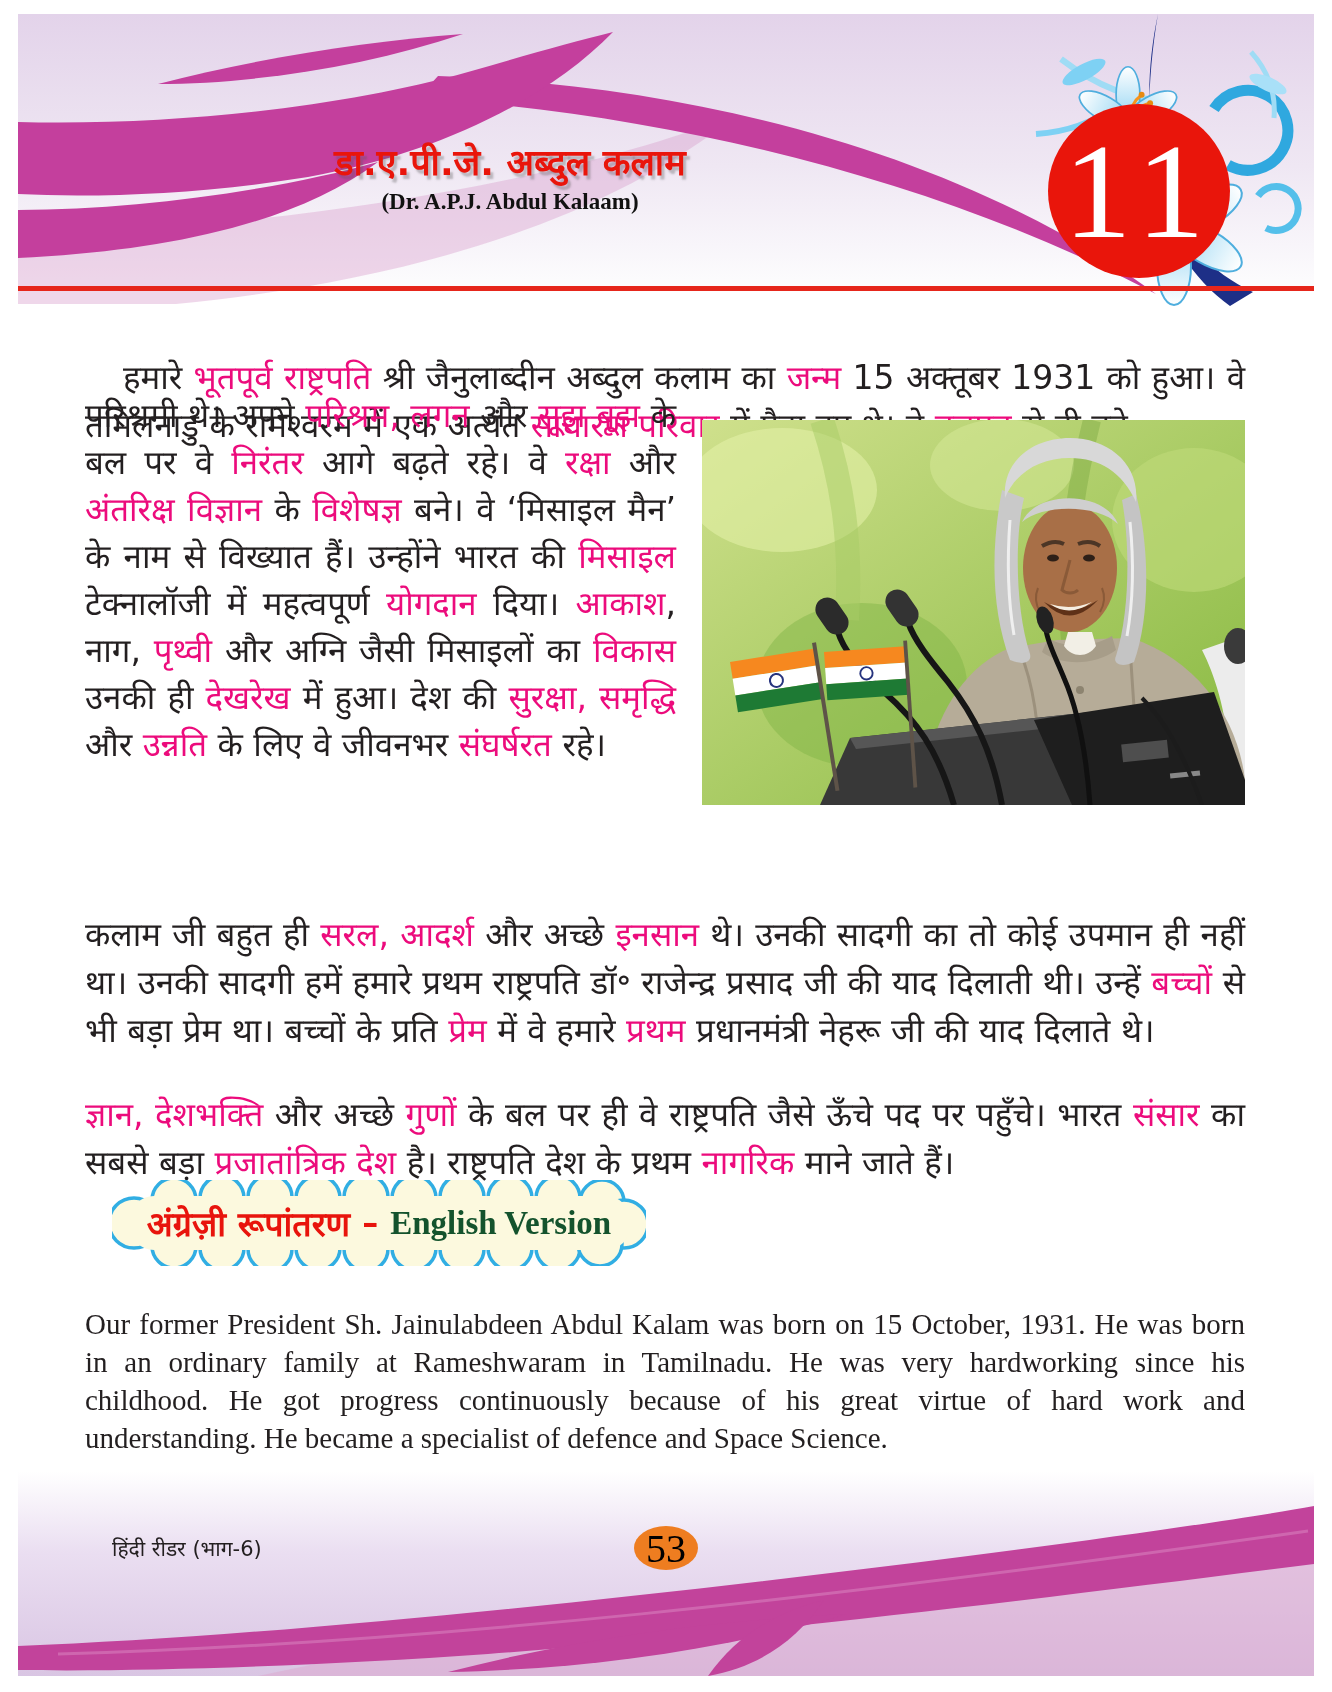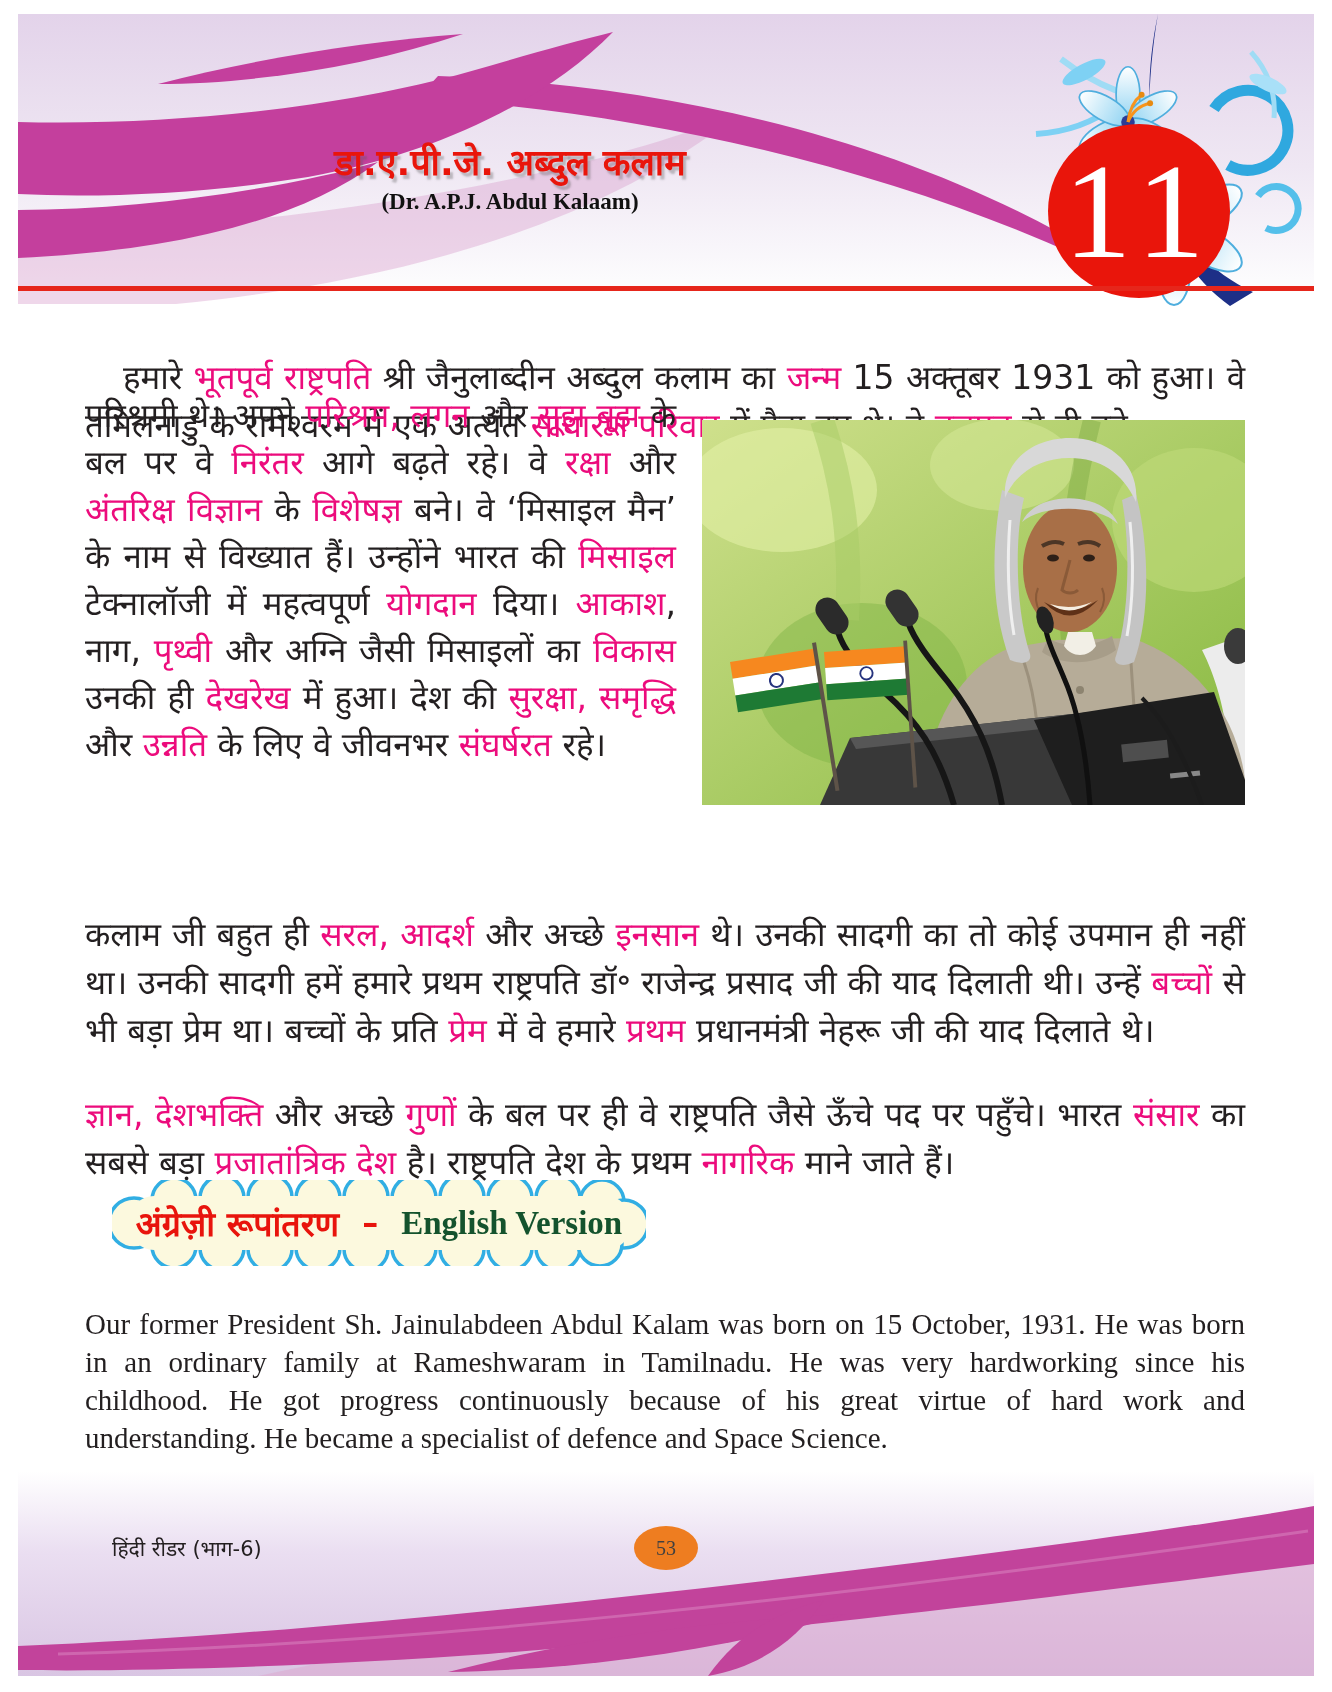--- a/index.html
+++ b/index.html
@@ -11,53 +11,53 @@
         background:linear-gradient(180deg,rgba(236,226,242,0) 0%,#eadef1 40%,#d9c5e3 100%);}
   .decor{position:absolute;pointer-events:none;}
   .top-decor{left:18px;top:14px;width:1296px;height:290px;}
   .bottom-decor{left:18px;bottom:16px;width:1296px;height:190px;}
   .flowers{left:1006px;top:14px;width:308px;height:292px;}
   .title-block{position:absolute;left:150px;top:140px;width:720px;text-align:center;z-index:6;}
   .title-hi{font-size:36px;font-weight:bold;color:#e9150b;line-height:1.25;
         text-shadow:3px 4px 2px rgba(90,90,90,.35);}
   .title-en{margin-top:4px;font-size:23px;font-weight:bold;color:#111;
         font-family:"Liberation Serif",serif;}
-  .chapter-badge{position:absolute;left:1048px;top:124px;width:182px;height:174px;
+  .chapter-badge{position:absolute;left:1048px;top:104px;width:182px;height:174px;
         background:#e9150b;border-radius:50%;z-index:5;display:flex;align-items:center;
         justify-content:center;color:#fff;font-family:"Liberation Serif",serif;
         font-size:136px;letter-spacing:10px;}
   .red-rule{position:absolute;left:18px;right:18px;top:286px;height:5px;background:#e6261b;z-index:7;}
 
   .hi-para{position:absolute;left:85px;right:87px;font-size:33px;line-height:48px;
         color:#231f20;text-align:justify;z-index:5;}
   .hl{color:#ec0b7c;}
   .p1-intro{top:308px;text-indent:38px;margin-top:46px;}
   .wrap-block{top:392px;line-height:47px;}
   .photo{float:right;width:543px;height:385px;margin:28px 0 14px 26px;}
   .photo svg{display:block;width:100%;height:100%;}
   .p2{top:878px;}
   .p3{top:1058px;}
 
   .ev-box{position:absolute;left:112px;top:1180px;width:534px;height:86px;z-index:6;}
   .ev-box svg{position:absolute;left:0;top:0;}
   .ev-text{position:absolute;left:0;top:0;width:100%;height:100%;display:flex;
-        align-items:center;justify-content:center;gap:23px;}
+        align-items:center;justify-content:center;gap:12px;}
   .ev-hi{font-size:34px;font-weight:bold;color:#e8140c;}
   .ev-dash{font-size:32px;font-weight:bold;color:#e8140c;}
   .ev-en{font-size:33px;font-weight:bold;color:#14532d;font-family:"Liberation Serif",serif;}
 
   .en-para{position:absolute;left:85px;right:87px;font-size:29px;line-height:38px;
         color:#231f20;text-align:justify;font-family:"Liberation Serif",serif;z-index:5;}
   .en1{top:1276px;}
   .en2{top:1430px;}
 
   .footer-book{position:absolute;left:112px;top:1534px;font-size:21px;color:#231f20;z-index:8;text-align:right;}
   .page-badge{position:absolute;left:634px;top:1526px;width:64px;height:44px;background:#ee7d20;
-        border-radius:50%;display:flex;align-items:center;justify-content:center;color:#404040;
-        font-family:"Liberation Serif",serif;font-size:20px;z-index:8;}
+        border-radius:50%;display:flex;align-items:center;justify-content:center;color:#000000;
+        font-family:"Liberation Serif",serif;font-size:40px;z-index:8;}
 </style>
 </head>
 <body>
 
 <div class="page">
 
   <div class="header-bg"></div>
   <div class="footer-bg"></div>
 
   <svg class="decor top-decor" viewBox="0 0 1296 290">

